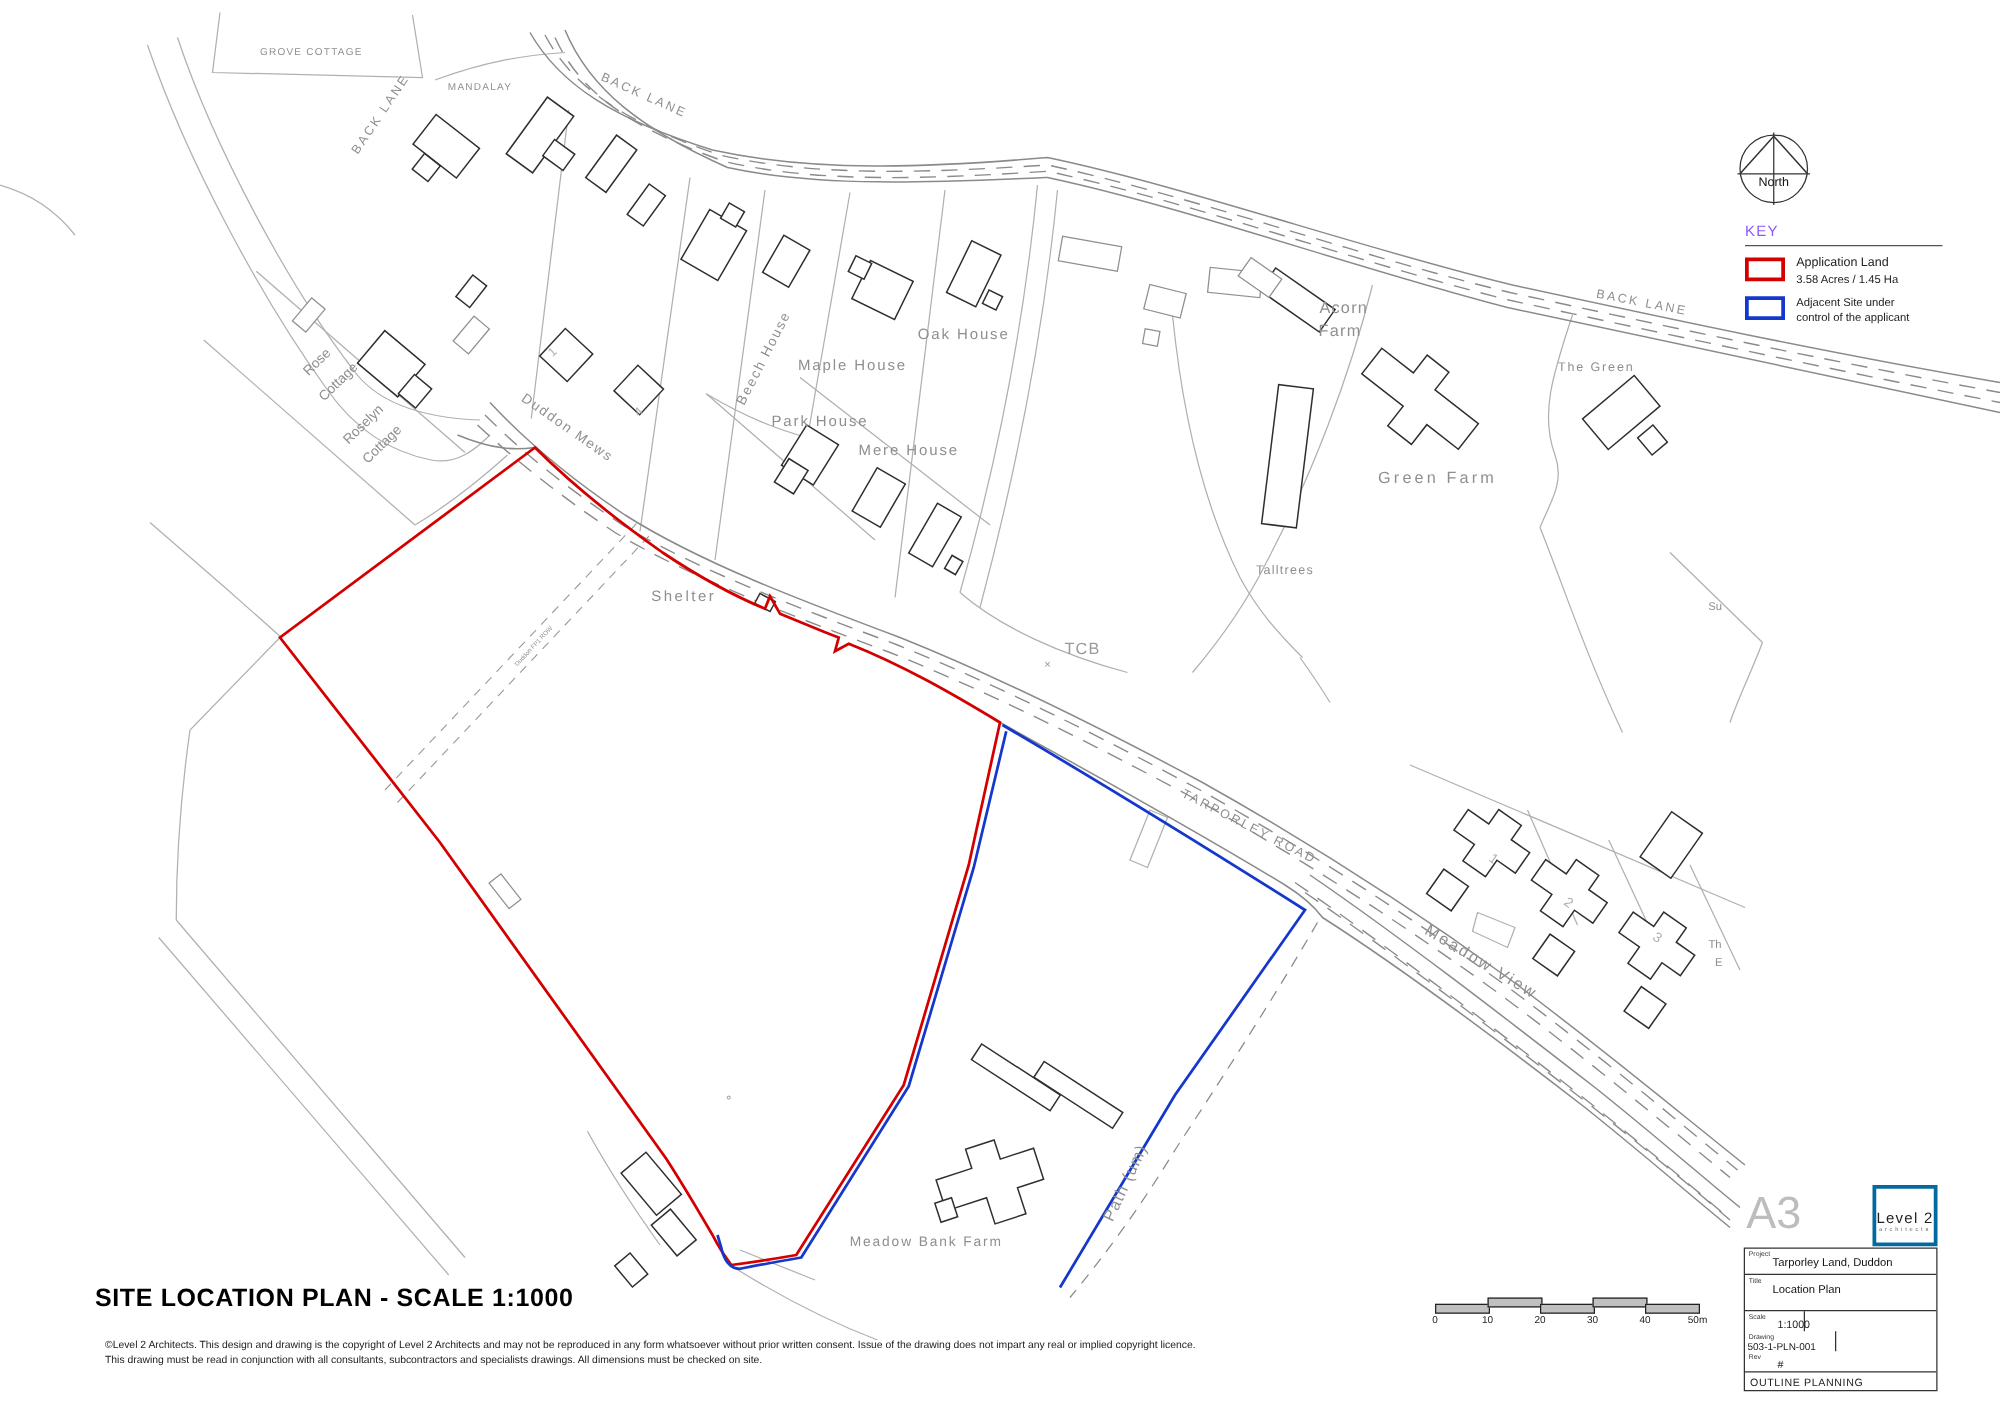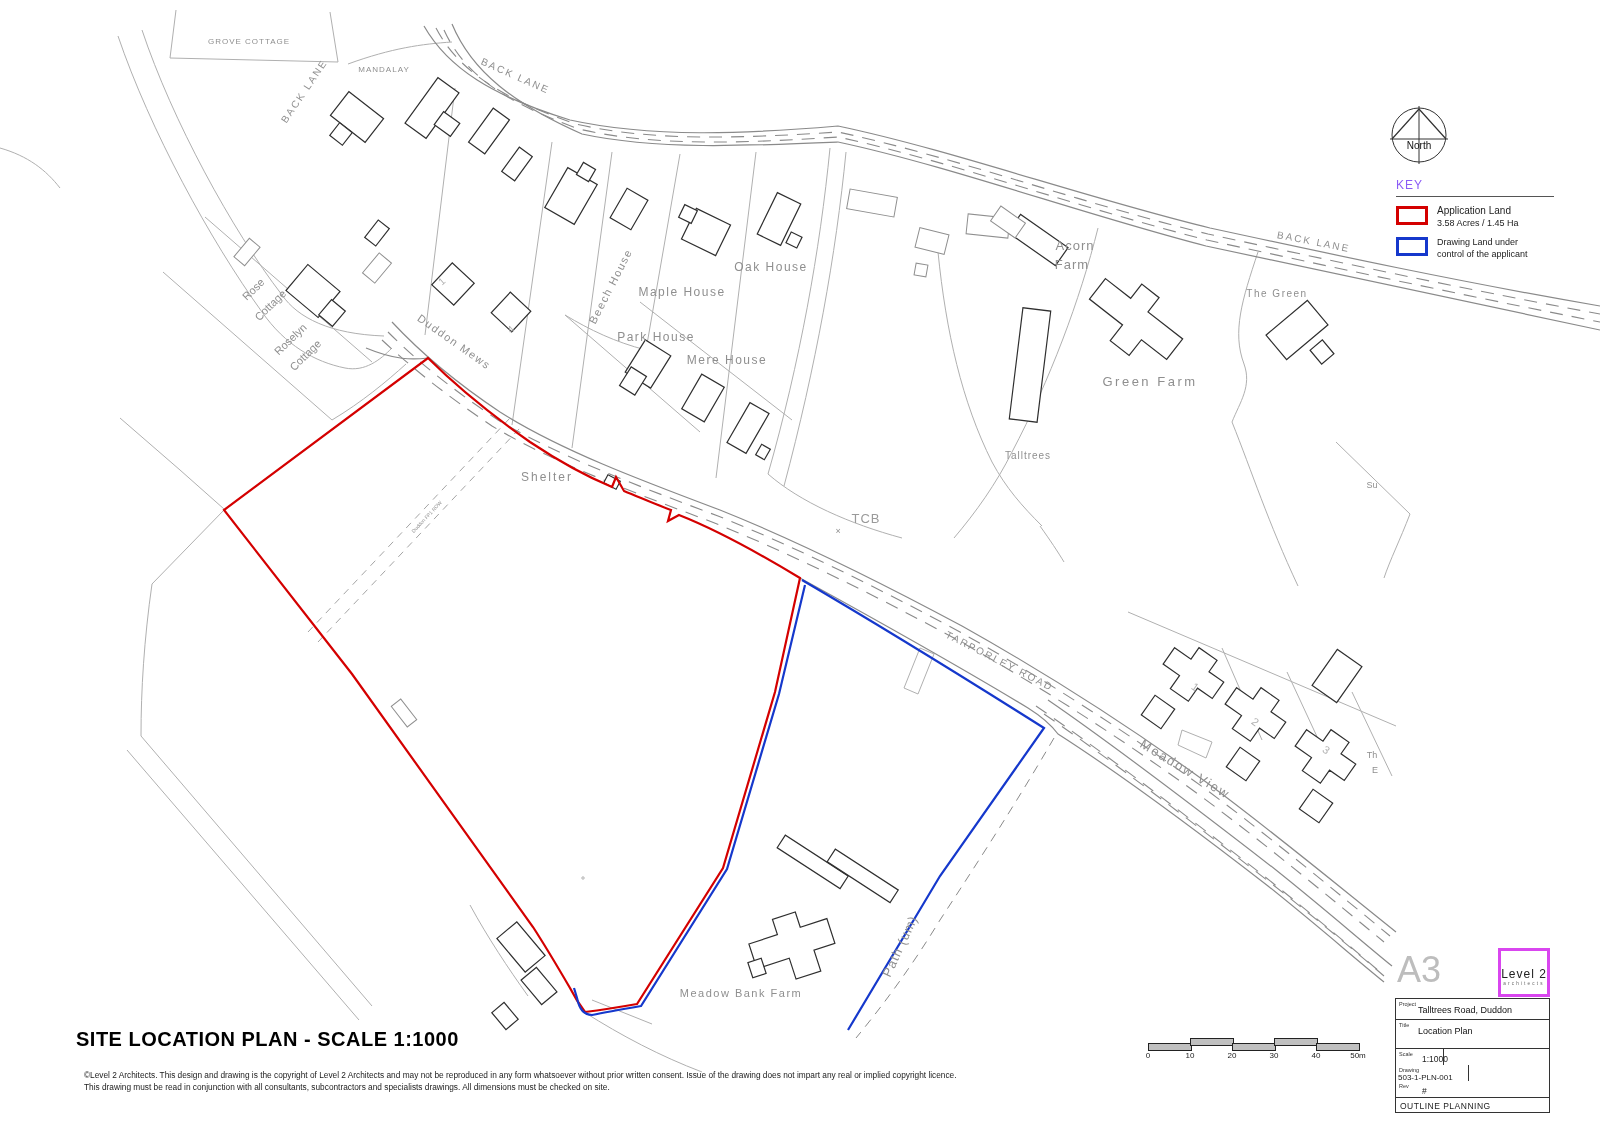--- a/index.html
+++ b/index.html
@@ -27,21 +27,21 @@
   .key-item{display:flex;gap:9px;margin-bottom:7px;}
   .swatch{width:26px;height:13px;border:3px solid;background:#fff;flex:0 0 auto;margin-top:1px;}
   .swatch-red{border-color:#d40000;}
   .swatch-blue{border-color:#1538cc;}
   .key-l1{font-size:10px;line-height:12px;color:#222;}
   .key-l2{font-size:9px;line-height:12px;color:#222;}
   
   #titleblock{left:1395px;top:948px;width:155px;}
   .tb-top{display:flex;justify-content:space-between;align-items:flex-start;height:50px;}
   .tb-a3{font-size:36px;color:#bdbdbd;line-height:44px;padding-left:2px;}
-  .tb-logo{width:46px;height:41px;border:3px solid #d946ef;text-align:center;padding-top:2px;}
+  .tb-logo{width:46px;height:41px;border:3px solid #0369a1;text-align:center;padding-top:2px;}
   .tb-logo-1{font-size:12px;color:#222;letter-spacing:1px;line-height:14px;margin-top:14px;}
   .tb-logo-2{font-size:4.6px;color:#666;letter-spacing:2.2px;line-height:6px;}
   .tb-table{border:1px solid #333;width:153px;}
   .tb-row{border-bottom:1px solid #333;position:relative;}
   .tb-row:last-child{border-bottom:0;}
   .tb-lab{font-size:5.5px;color:#333;position:absolute;left:3px;top:2px;}
   .tb-val{font-size:9px;color:#111;padding:6px 4px 3px 22px;}
   .tb-cells{display:flex;flex-direction:column;}
   .tb-cell{border-right:1px solid #333;position:relative;height:16px;}
   .tb-cell:last-child{border-right:0;}
@@ -248,38 +248,38 @@
   <div class="key-item">
     <div class="swatch swatch-red"></div>
     <div>
       <div class="key-l1">Application Land</div>
       <div class="key-l2">3.58 Acres / 1.45 Ha</div>
     </div>
   </div>
   <div class="key-item">
     <div class="swatch swatch-blue"></div>
     <div>
-      <div class="key-l2">Drawing Land under</div>
+      <div class="key-l2">Adjacent Site under</div>
       <div class="key-l2">control of the applicant</div>
     </div>
   </div>
 </div>
 
 <div id="titleblock" class="overlay">
   <div class="tb-top">
     <div class="tb-a3">A3</div>
     <div class="tb-logo">
       <div class="tb-logo-1">Level 2</div>
       <div class="tb-logo-2">architects</div>
     </div>
   </div>
   <div class="tb-table">
     <div class="tb-row" style="height:20px">
       <span class="tb-lab">Project</span>
-      <div class="tb-val">Talltrees Road, Duddon</div>
+      <div class="tb-val">Tarporley Land, Duddon</div>
     </div>
     <div class="tb-row" style="height:28px">
       <span class="tb-lab">Title</span>
       <div class="tb-val">Location Plan</div>
     </div>
     <div class="tb-row">
       <div class="tb-cells">
         <div class="tb-cell" style="width:47px">
           <span class="tb-lab">Scale</span>
           <div class="cv">1:1000</div>

